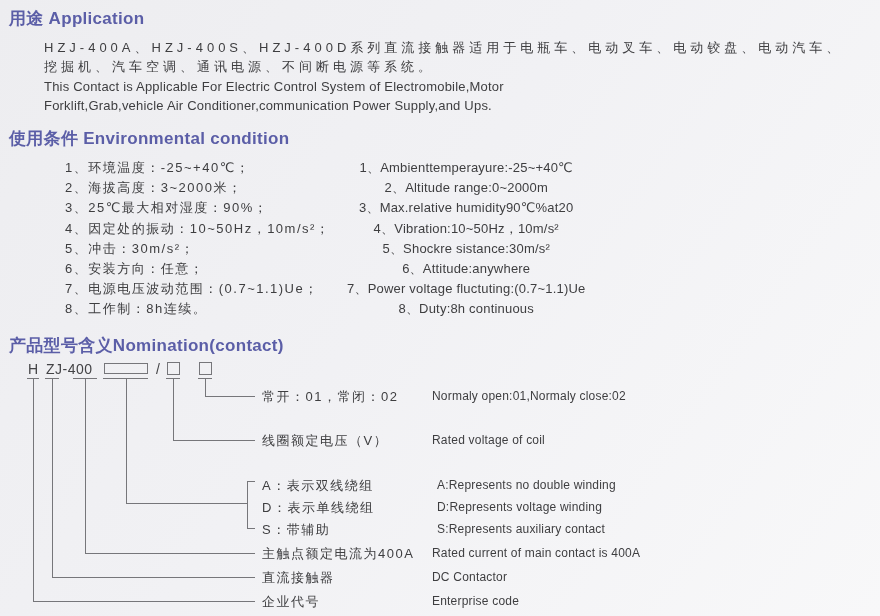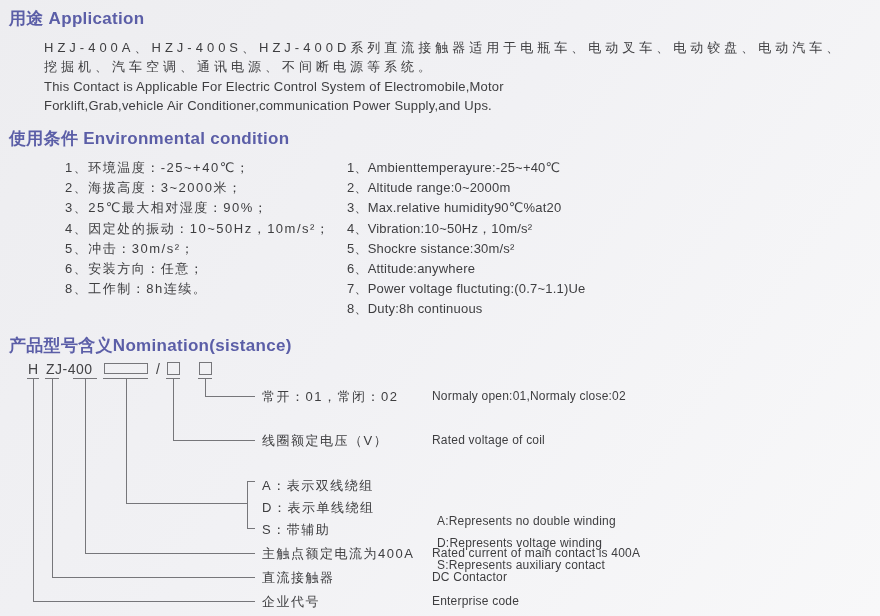--- a/index.html
+++ b/index.html
@@ -17,36 +17,36 @@
   .t1{top:7px;}
   .t2{top:127px;}
   .t3{top:334px;}
   .para{position:absolute;left:44px;font-size:13px;line-height:19px;}
   .cn-para{top:38px;width:800px;letter-spacing:4px;line-height:19px;}
   .en-para{white-space:nowrap;letter-spacing:.2px;}
   .l1{top:77px;}
   .l2{top:96px;}
   .env-col{position:absolute;top:158px;}
   .env-left{left:45px;margin-left:20px;}
-  .env-right{left:347px;}
+  .env-right{left:347px;text-align:center;}
   .env-item{height:20.2px;line-height:20.2px;font-size:13px;white-space:nowrap;}
   .env-left .env-item{letter-spacing:1.5px;}
   .env-right .env-item{letter-spacing:.2px;}
   .diagram{position:absolute;left:0;top:358px;width:880px;height:258px;}
   .diagram svg{position:absolute;left:0;top:0;}
   .model{position:absolute;top:3px;font-size:14px;color:#434346;letter-spacing:.5px;white-space:nowrap;}
   .m-h{left:28px;}
   .m-zj{left:46px;}
   .m-slash{left:156px;}
   .nrow{position:absolute;left:0;width:880px;height:18px;}
   .nrow .ncn{position:absolute;left:262px;top:0;font-size:13px;letter-spacing:1.5px;white-space:nowrap;}
   .nrow .nen{position:absolute;left:432px;top:1px;font-size:12px;letter-spacing:.2px;white-space:nowrap;text-align:center;}
   .r1{top:30px;}.r2{top:74px;}
   .r3{top:119px;}.r4{top:141px;}.r5{top:163px;}
-  .r3 .nen,.r4 .nen,.r5 .nen{left:437px;margin-top:36px;}
+  .r3 .nen,.r4 .nen,.r5 .nen{left:437px;}
   .r6{top:187px;}.r7{top:211px;}.r8{top:235px;}
 </style>
 </head>
 <body>
 
 <div class="page">
 
   <h2 class="sec-title t1">用途 Application</h2>
   <div class="para cn-para">HZJ-400A、HZJ-400S、HZJ-400D系列直流接触器适用于电瓶车、电动叉车、电动铰盘、电动汽车、挖掘机、汽车空调、通讯电源、不间断电源等系统。</div>
   <div class="para en-para l1">This Contact is Applicable For Electric Control System of Electromobile,Motor</div>
@@ -54,35 +54,36 @@
 
   <h2 class="sec-title t2">使用条件 Environmental condition</h2>
 
   <div class="env-col env-left">
     <div class="env-item">1、环境温度：-25~+40℃；</div>
     <div class="env-item">2、海拔高度：3~2000米；</div>
     <div class="env-item">3、25℃最大相对湿度：90%；</div>
     <div class="env-item">4、因定处的振动：10~50Hz，10m/s²；</div>
     <div class="env-item">5、冲击：30m/s²；</div>
     <div class="env-item">6、安装方向：任意；</div>
+    <div class="env-item">7、电源电压波动范围：(0.7~1.1)Ue；</div>
     <div class="env-item">8、工作制：8h连续。</div>
   </div>
 
   <div class="env-col env-right">
     <div class="env-item">1、Ambienttemperayure:-25~+40℃</div>
     <div class="env-item">2、Altitude range:0~2000m</div>
     <div class="env-item">3、Max.relative humidity90℃%at20</div>
     <div class="env-item">4、Vibration:10~50Hz，10m/s²</div>
     <div class="env-item">5、Shockre sistance:30m/s²</div>
     <div class="env-item">6、Attitude:anywhere</div>
     <div class="env-item">7、Power voltage fluctuting:(0.7~1.1)Ue</div>
     <div class="env-item">8、Duty:8h continuous</div>
   </div>
 
-  <h2 class="sec-title t3">产品型号含义Nomination(sistance)</h2>
+  <h2 class="sec-title t3">产品型号含义Nomination(contact)</h2>
 
   <div class="diagram">
     <svg width="880" height="258" viewBox="0 0 880 258" shape-rendering="crispEdges">
       <g stroke="#76767a" stroke-width="1" fill="none">
 
         <rect x="104" y="5" width="43" height="10"></rect>
         <rect x="167" y="4" width="12" height="12"></rect>
         <rect x="199" y="4" width="12" height="12"></rect>
 
         <line x1="27" y1="20" x2="39" y2="20"></line>

